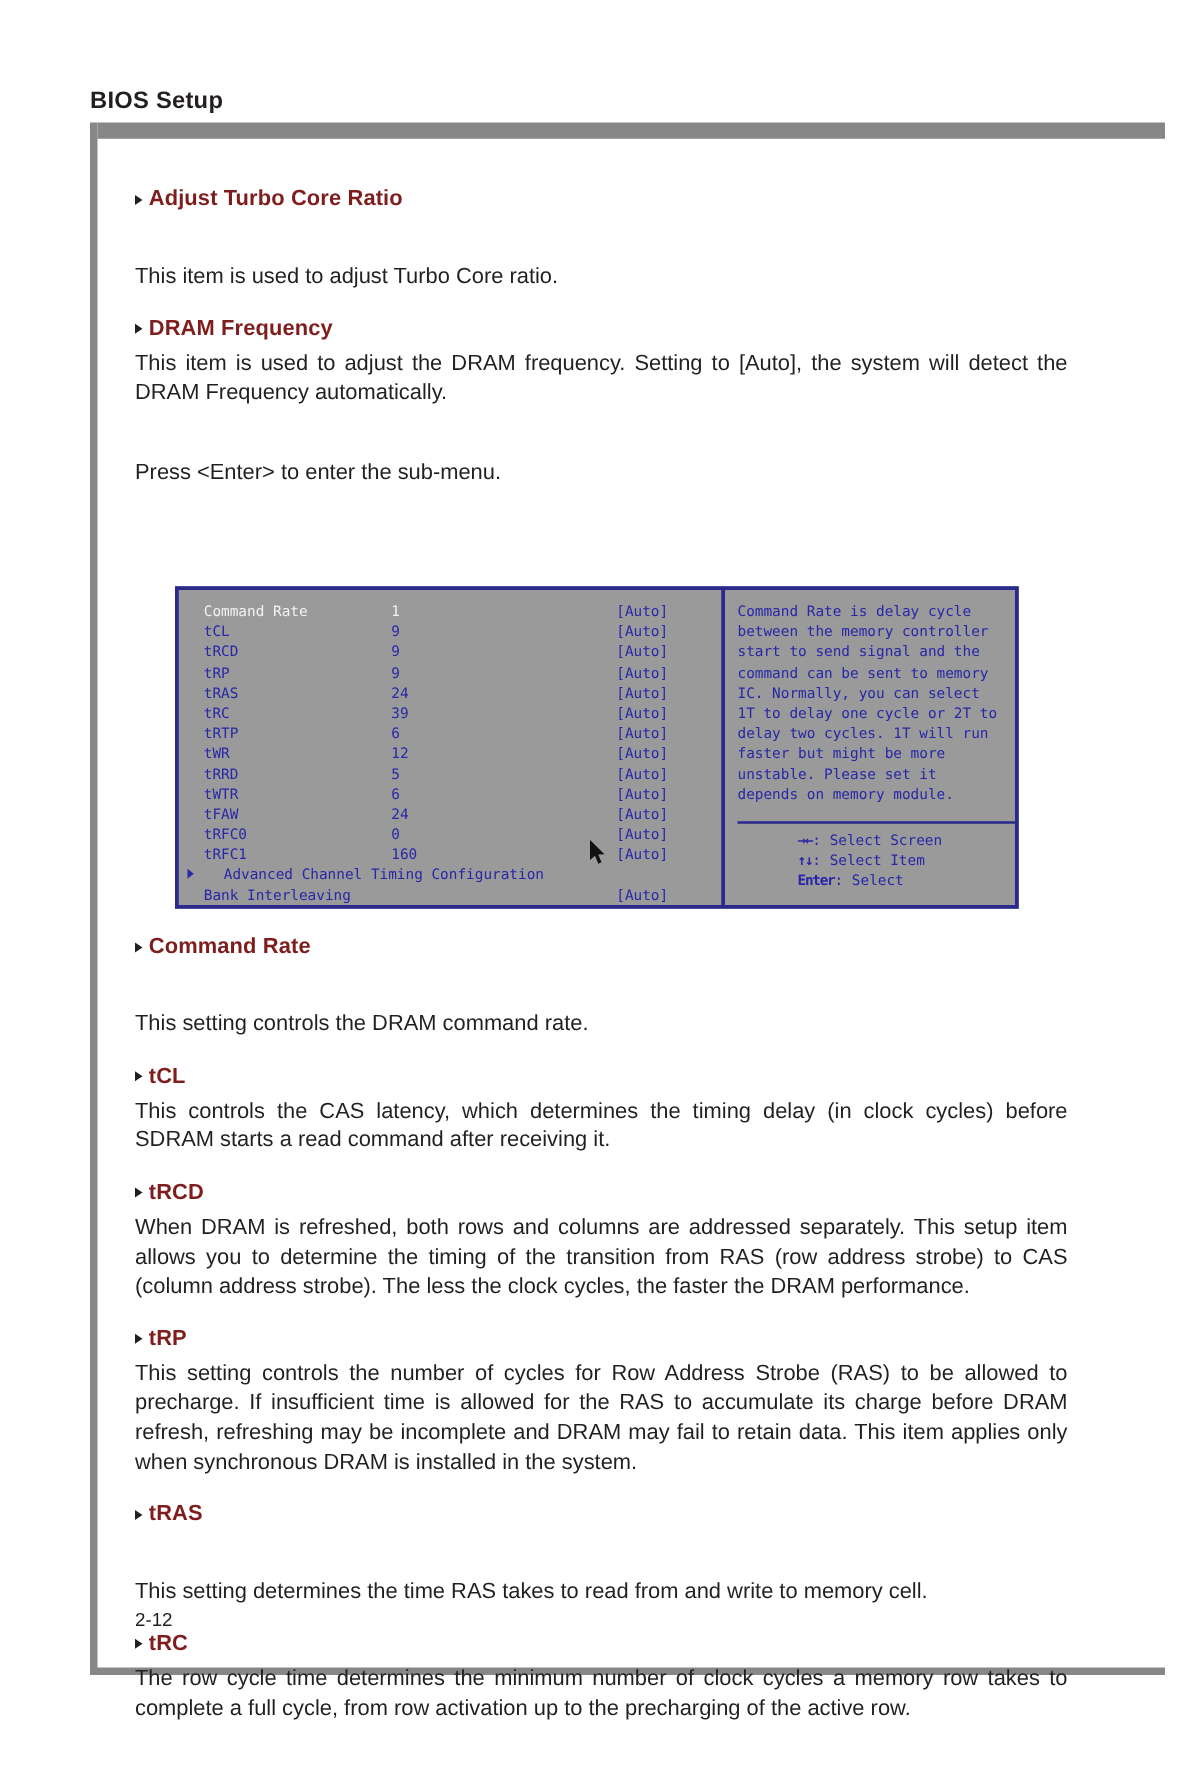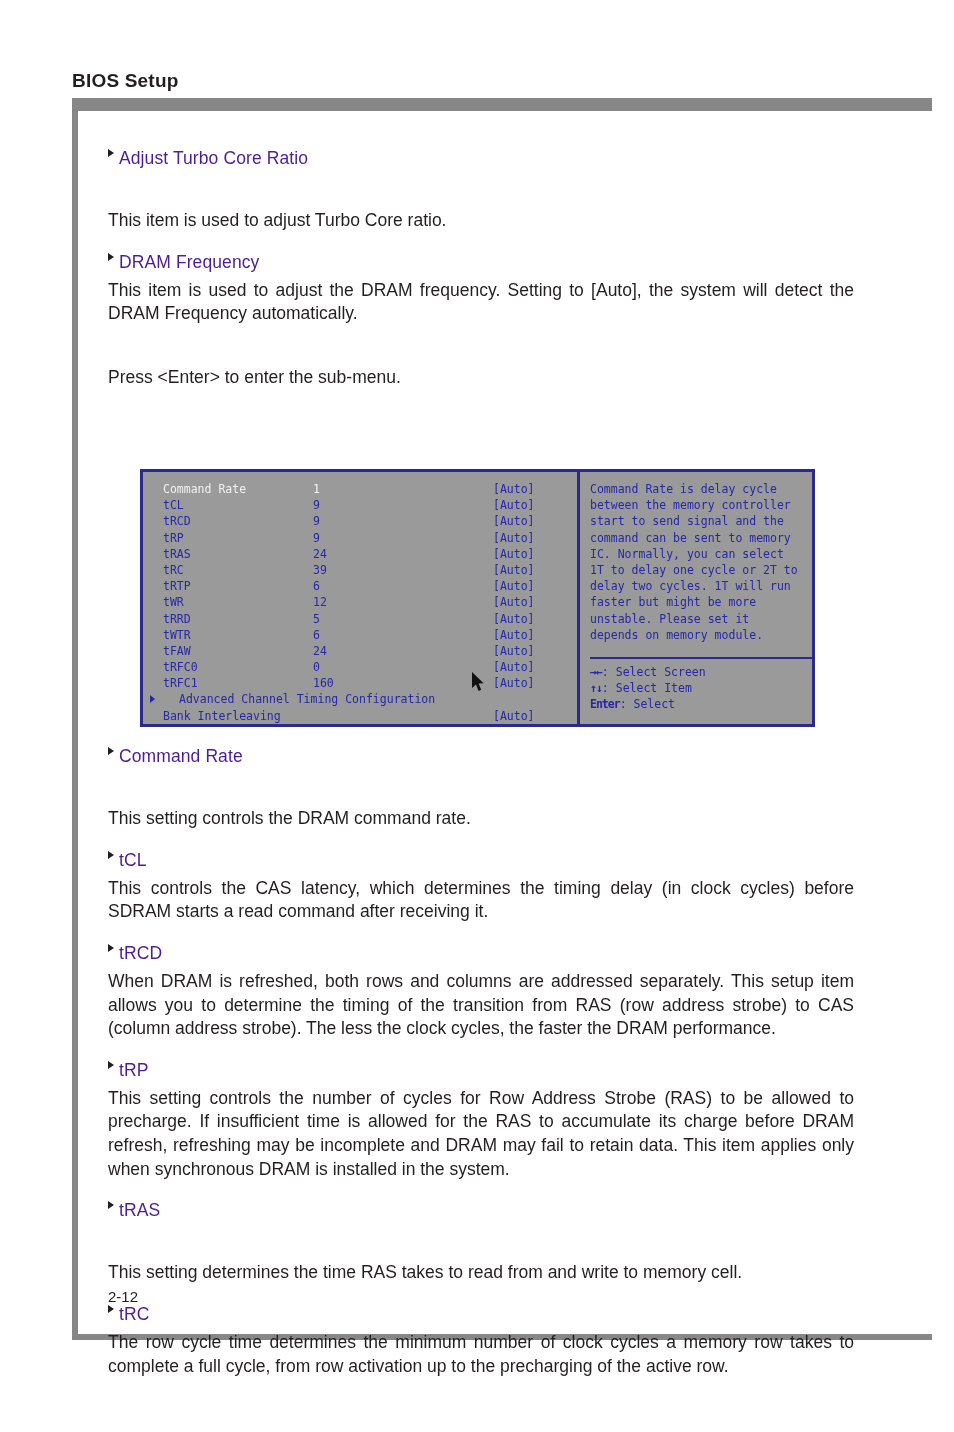--- a/index.html
+++ b/index.html
@@ -61,25 +61,25 @@
   
   .content {
     position: absolute;
     left: 108px;
     top: 148px;
     width: 746px;
   }
 
   .item-head {
     font-size: 17.5px;
-    font-weight: normal;
-    color: #4c1d95;
+    font-weight: bold;
+    color: #7f1d1d;
     margin: 0 0 6px 0;
     display: flex;
-    align-items: flex-start;
+    align-items: center;
     letter-spacing: 0.1px;
   }
   .item-head .bullet {
     display: inline-block;
     width: 0;
     height: 0;
     border-left: 6px solid #231f20;
     border-top: 4.5px solid transparent;
     border-bottom: 4.5px solid transparent;
     margin-right: 5px;
@@ -176,20 +176,21 @@
   .help-sep {
     width: 238px;
     height: 2px;
     background: #2a2a8c;
     margin: 14px 0 5px 0;
   }
   .key-line {
     height: 16.2px;
     line-height: 16.2px;
     white-space: pre;
+    margin-left: 48px;
   }
   .key-line .kglyph {
     font-weight: bold;
     letter-spacing: -1px;
   }
 
   .cursor {
     position: absolute;
     left: 472px;
     top: 672px;

